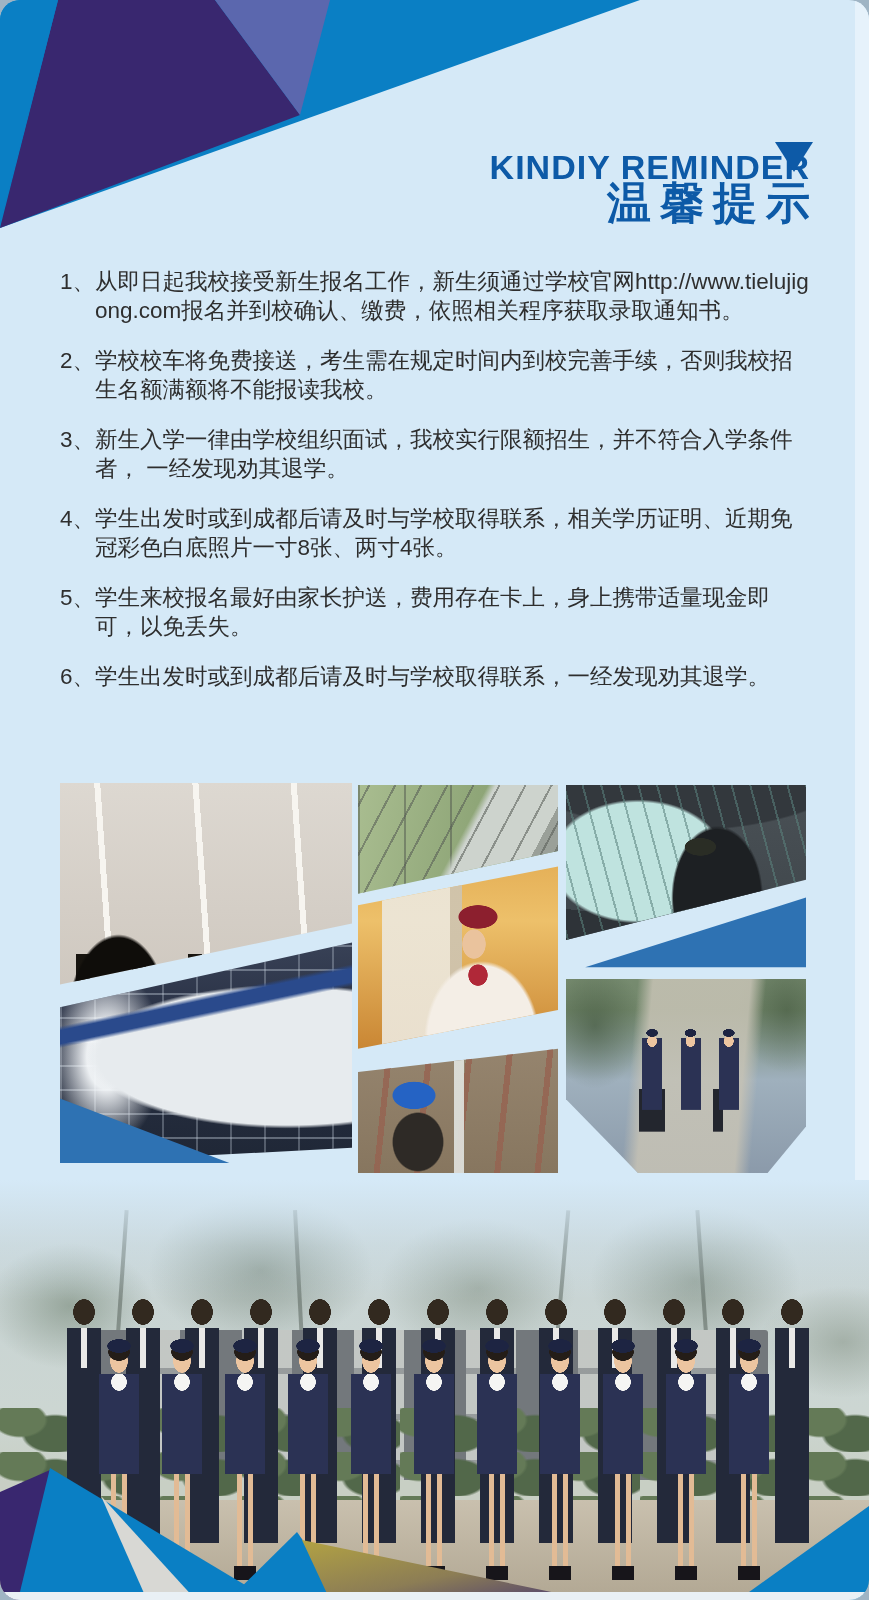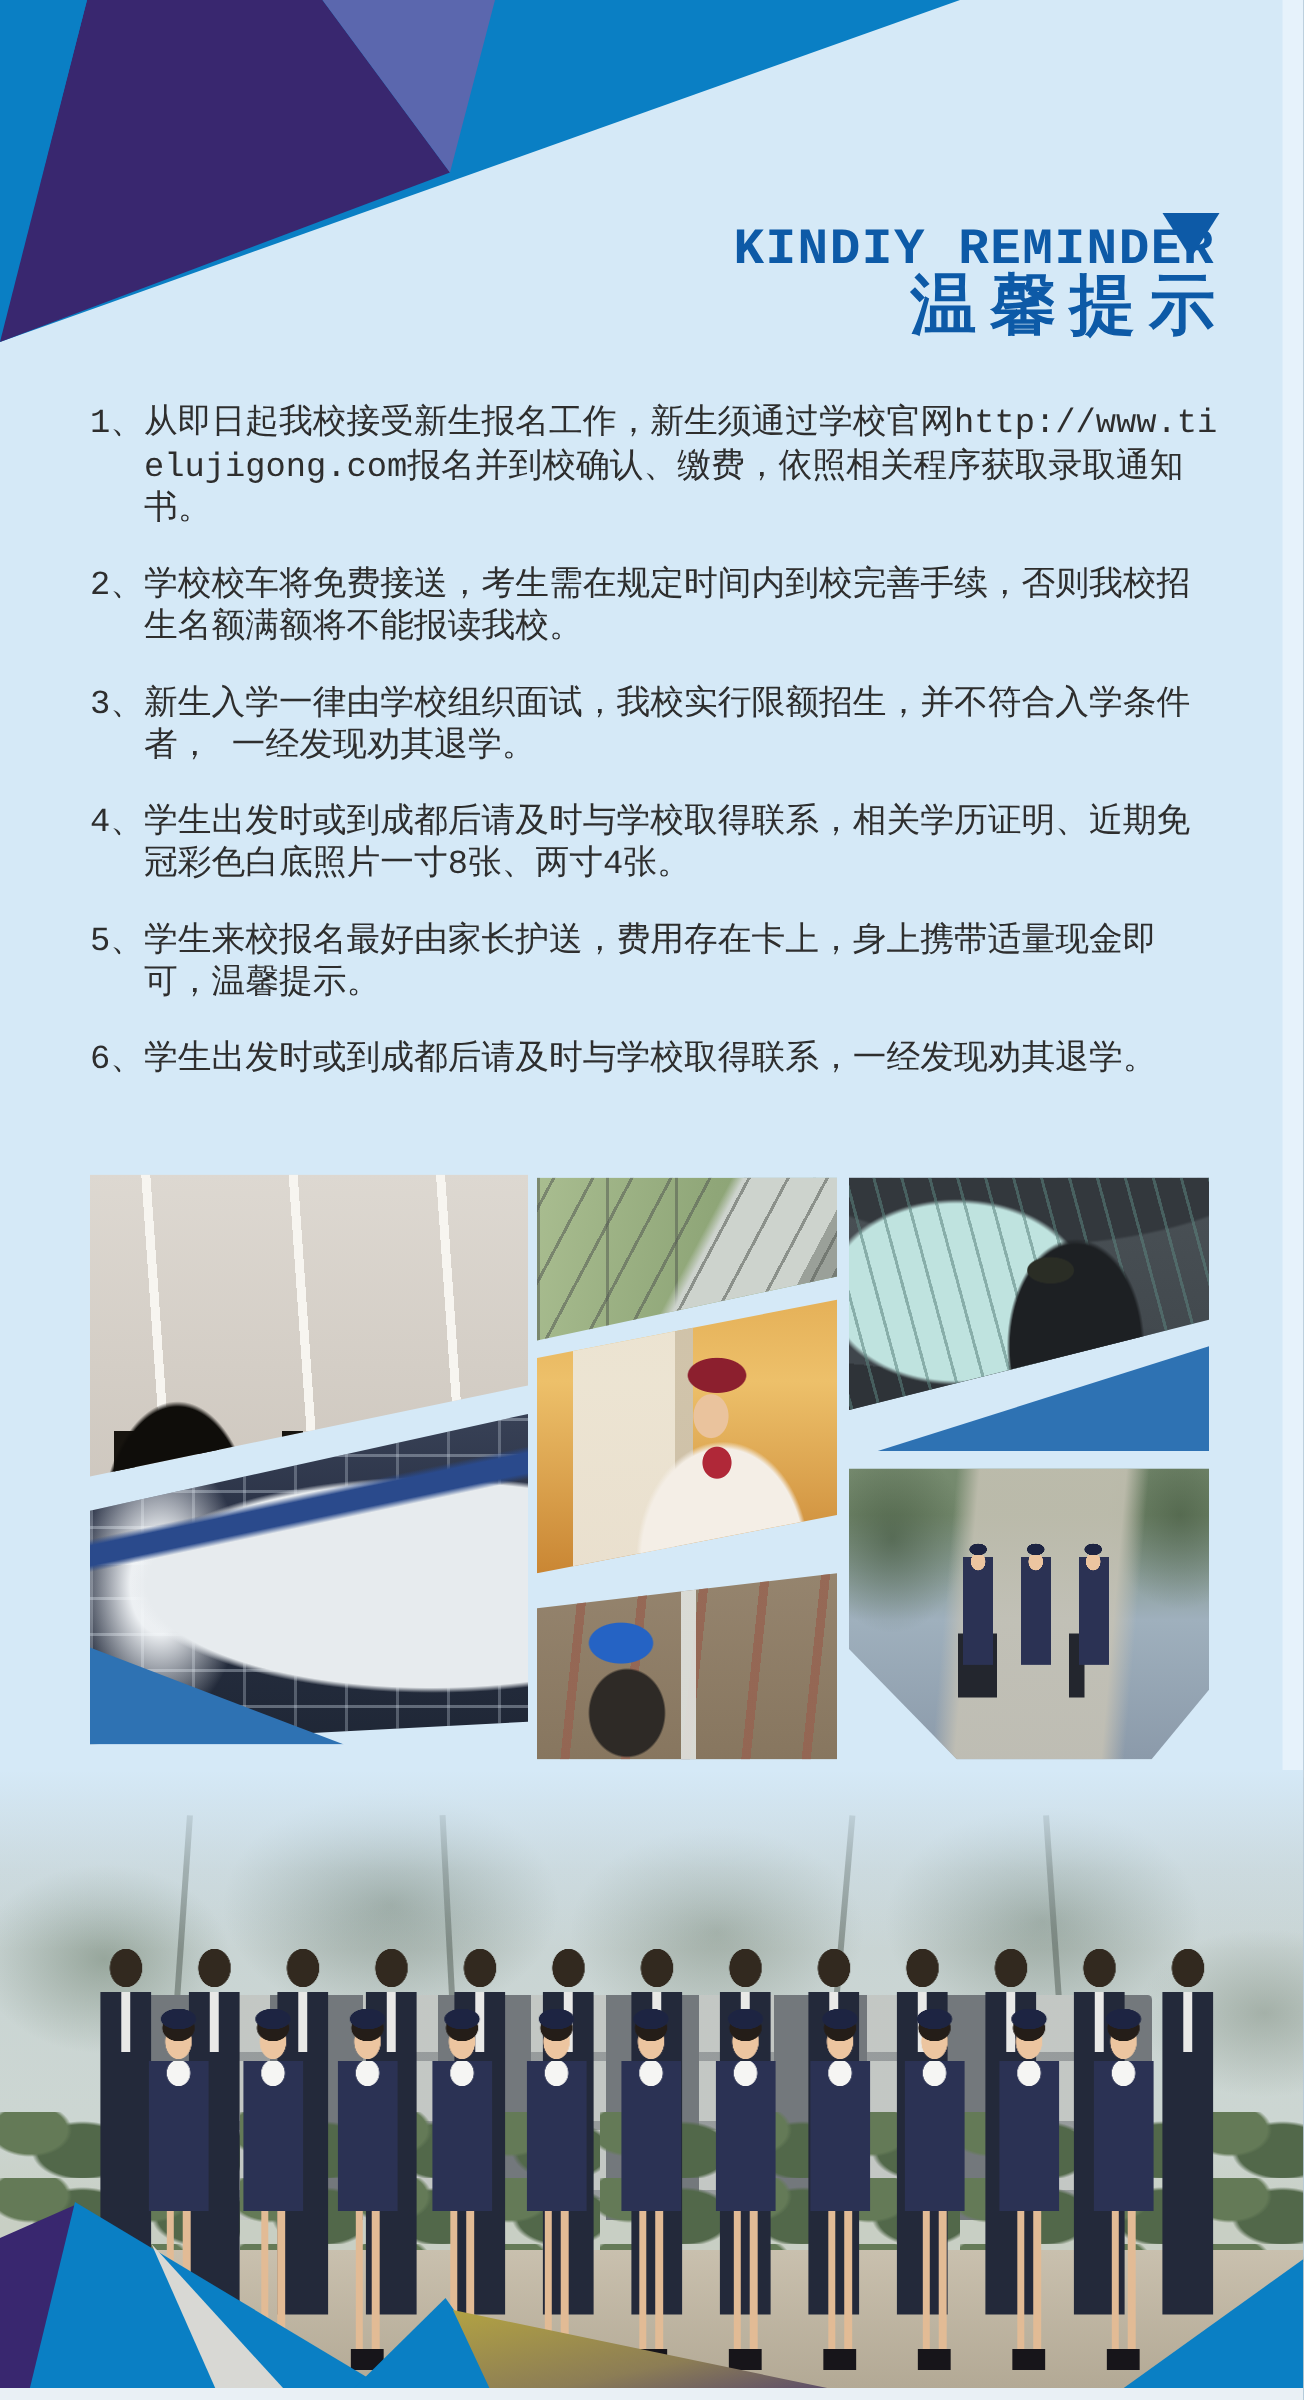--- a/index.html
+++ b/index.html
@@ -1,19 +1,20 @@
 <!DOCTYPE html>
 <html><head>
 <meta charset="utf-8">
 <style>
   html,body{margin:0;padding:0;background:#9fb4c4;}
   .poster{
     position:relative;width:869px;height:1600px;margin:0 auto;
     background:#d5e9f7;overflow:hidden;
-    font-family:Liberation Mono, monospace;
+    font-family:Liberation Sans, sans-serif;
+    border-radius:20px;
   }
   .abs{position:absolute;}
   
   .right-strip{left:855px;top:0;width:14px;height:1185px;background:#e6f2fb;}
   
   .top-deco{left:0;top:0;}
   
   .title-en{top:148px;right:59px;font-size:34px;font-weight:bold;color:#0d5aa7;letter-spacing:1px;}
   .title-tri{top:142px;right:56px;width:0;height:0;border-left:19px solid transparent;
     border-right:19px solid transparent;border-top:30px solid #0d5aa7;}
@@ -190,21 +191,21 @@
       <div class="notice">
       <span class="num">3、</span>
       <span class="txt">新生入学一律由学校组织面试，我校实行限额招生，并不符合入学条件者， 一经发现劝其退学。</span>
     </div>
       <div class="notice">
       <span class="num">4、</span>
       <span class="txt">学生出发时或到成都后请及时与学校取得联系，相关学历证明、近期免冠彩色白底照片一寸8张、两寸4张。</span>
     </div>
       <div class="notice">
       <span class="num">5、</span>
-      <span class="txt">学生来校报名最好由家长护送，费用存在卡上，身上携带适量现金即可，温馨提示。</span>
+      <span class="txt">学生来校报名最好由家长护送，费用存在卡上，身上携带适量现金即可，以免丢失。</span>
     </div>
       <div class="notice">
       <span class="num">6、</span>
       <span class="txt">学生出发时或到成都后请及时与学校取得联系，一经发现劝其退学。</span>
     </div>
     </div>
 
   <div class="col col-l">
     <div class="ph ph-dance" aria-label="dance training classroom photo"></div>
     <div class="ph ph-depot" aria-label="high-speed train in maintenance depot photo"></div>

